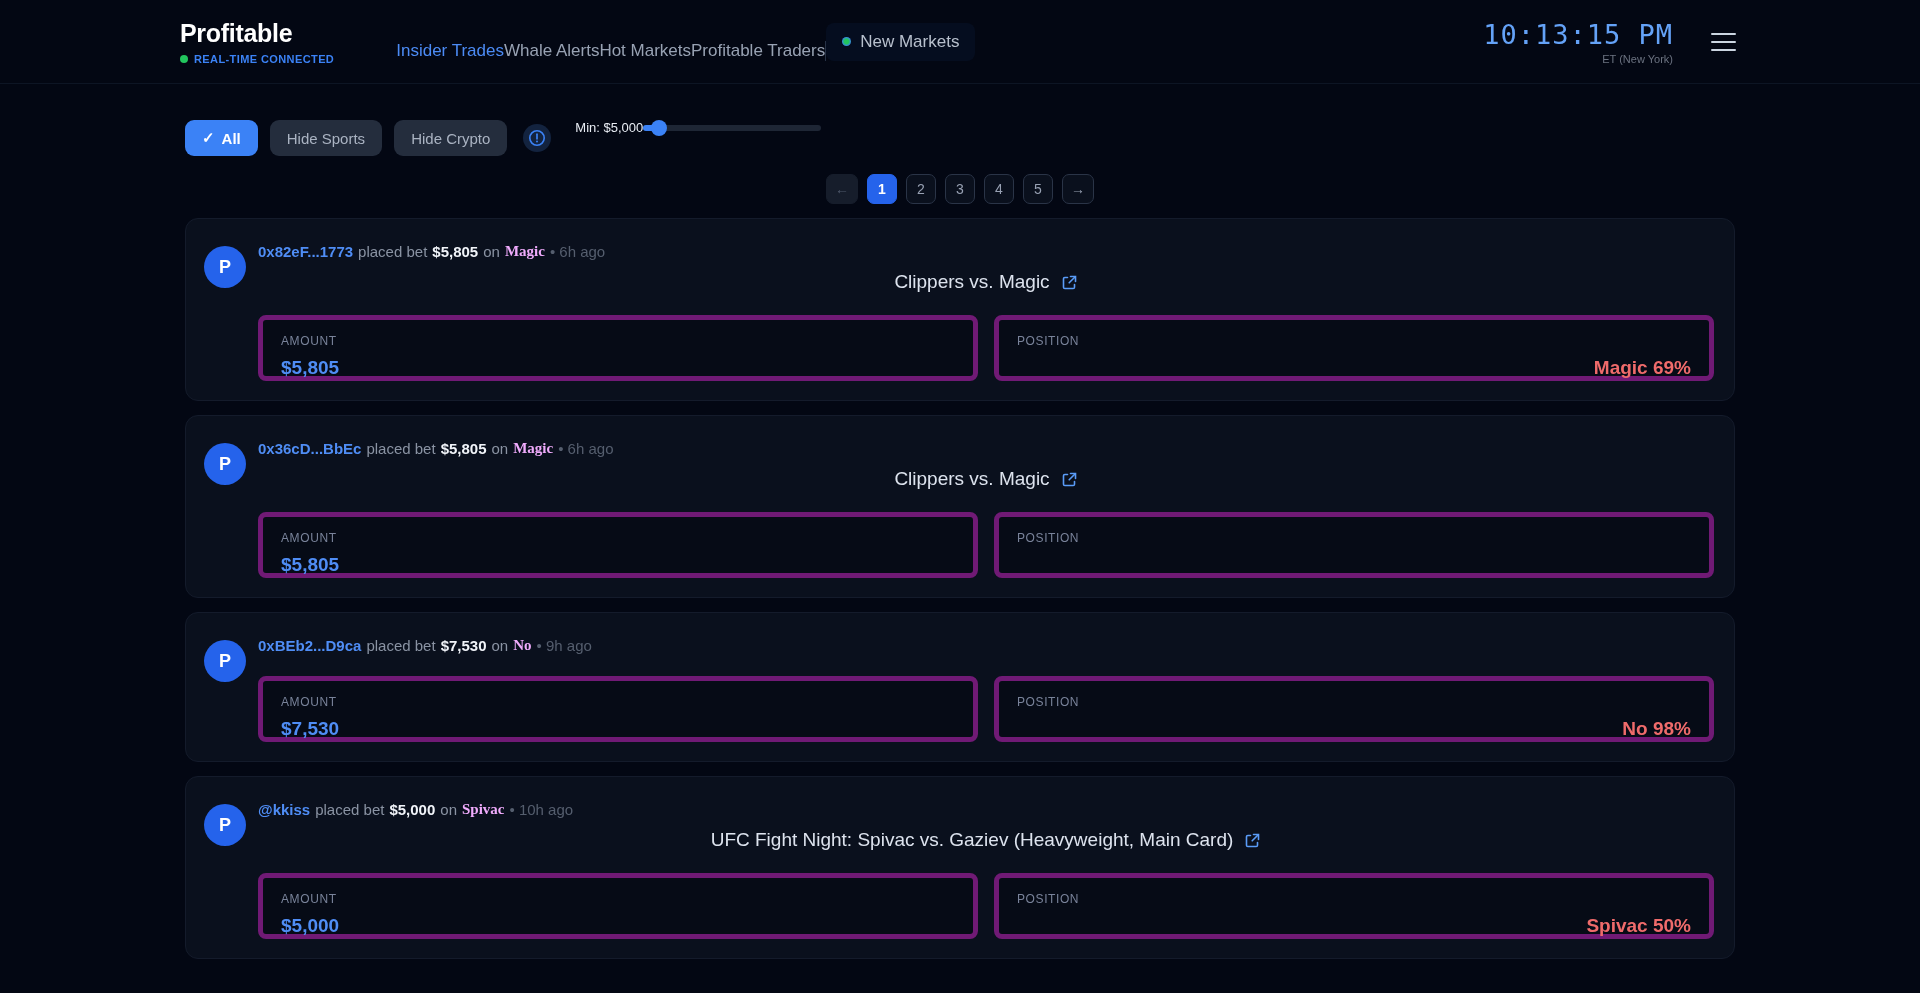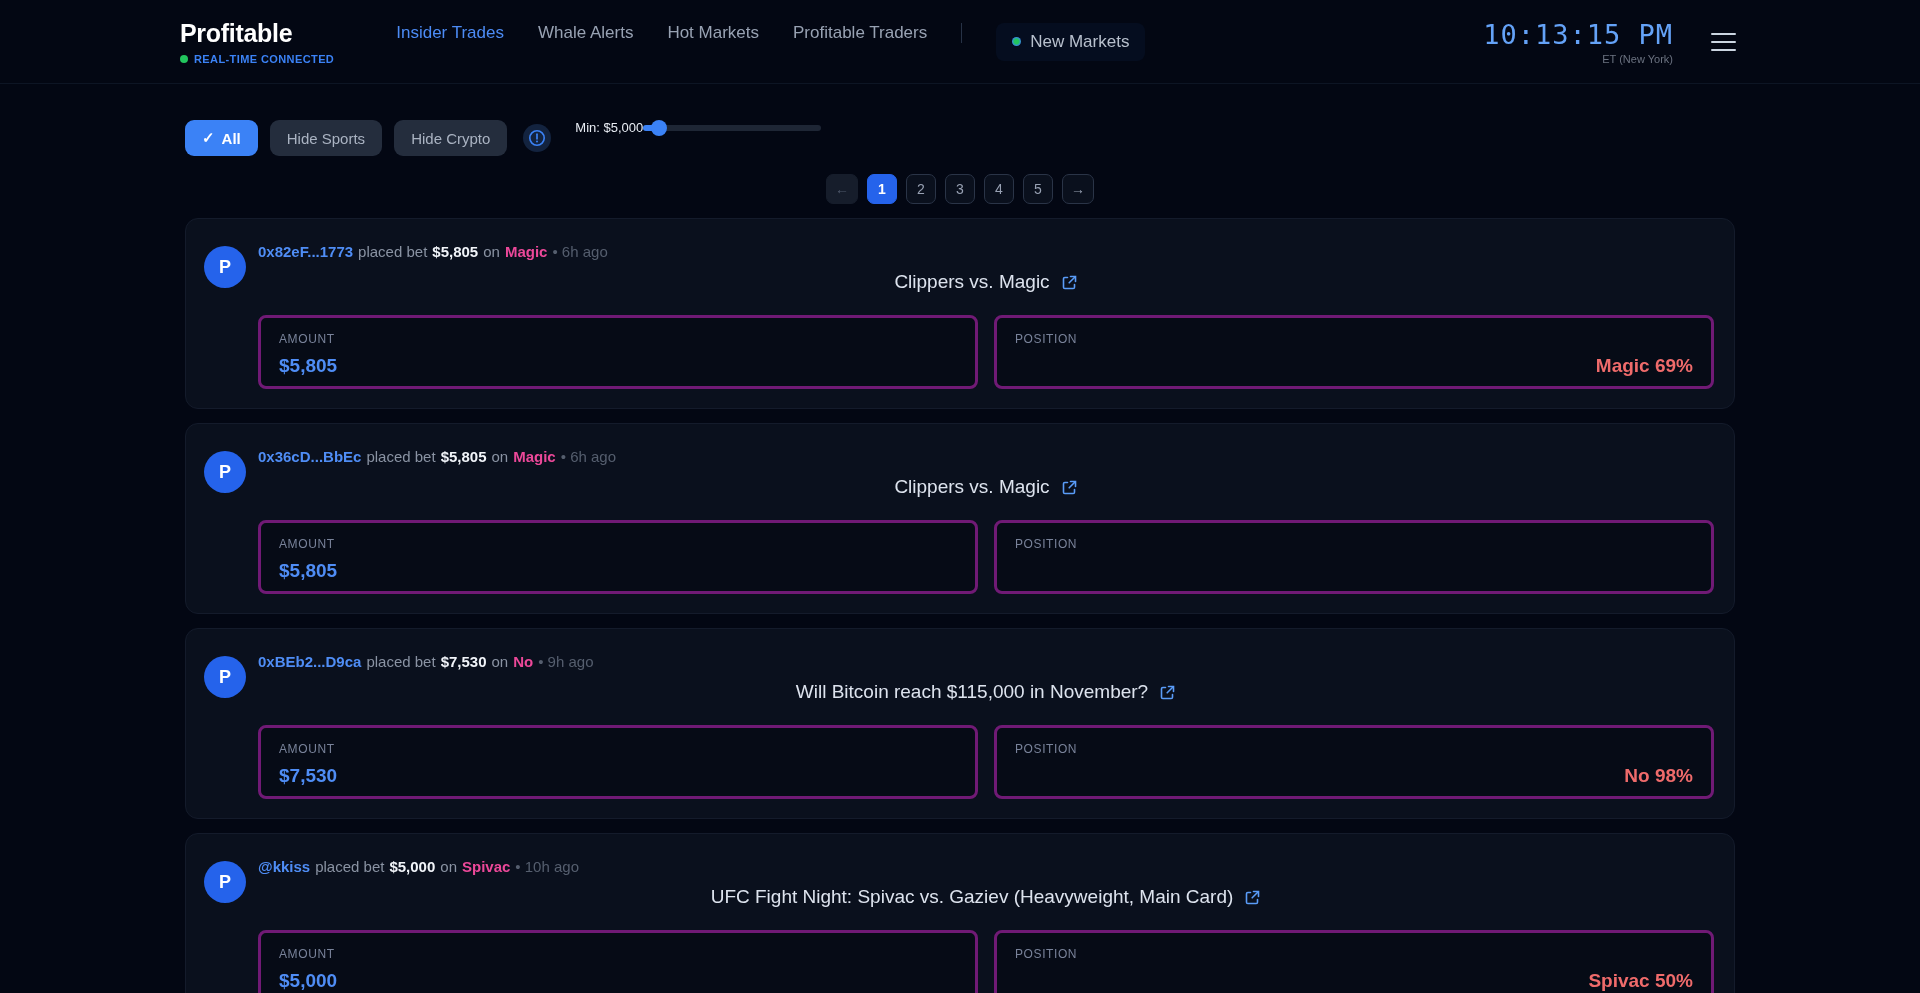--- a/index.html
+++ b/index.html
@@ -22,21 +22,21 @@
     margin: 0 auto;
     display: flex;
     align-items: center;
   }
   .logo-block { display: flex; flex-direction: column; gap: 5px; cursor: pointer; }
   .logo { font-size: 25px; font-weight: 800; color: #ffffff; letter-spacing: -0.3px; }
   .status-line { display: flex; align-items: center; gap: 6px; }
   .status-dot { width: 8px; height: 8px; border-radius: 50%; background: #22c55e; }
   .status-text { font-size: 11px; font-weight: 700; color: #3b82f6; letter-spacing: 0.4px; }
 
-  .nav { display: flex; align-items: flex-start; gap: 34px; margin-left: 62px; font-size: 17px; }
+  .nav { display: flex; align-items: flex-end; margin-left: 62px; font-size: 17px; }
   .nav-item { color: #98a2b3; cursor: pointer; white-space: nowrap; }
   .nav-item.active { color: #4c8bf5; }
   .nav-divider { width: 1px; height: 20px; background: #273246; }
   .new-markets {
     display: flex; align-items: center; gap: 9px;
     padding: 9px 16px; border-radius: 8px;
     background: rgba(59,130,246,0.05);
     color: #b8c0cd; cursor: pointer; font-size: 17px;
   }
   .nm-dot { width: 9px; height: 9px; border-radius: 50%;
@@ -93,29 +93,29 @@
   .avatar {
     position: absolute; left: 18px; top: 27px;
     width: 42px; height: 42px; border-radius: 50%; background: #2563eb;
     color: #ffffff; font-weight: 700; font-size: 18px;
     display: flex; align-items: center; justify-content: center;
   }
   .trade-body { margin-left: 48px; }
   .trade-headline { font-size: 15px; color: #8a93a3; display: flex; align-items: flex-end; gap: 5px; flex-wrap: wrap; }
   .trade-address { color: #4f8df5; font-weight: 700; cursor: pointer; }
   .trade-bet-amount { color: #f1f4f9; font-weight: 700; }
-  .trade-outcome { color: #ec4899; font-weight: 700; }
+  .trade-outcome { color: #f0abfc; font-weight: 700; font-family: Liberation Serif, serif; }
   .trade-time { color: #555e6e; }
   .trade-market { margin-top: 11px; font-size: 19px; color: #dde3ee; display: flex; align-items: center; gap: 11px; justify-content: center; }
   .ext-link { cursor: pointer; display: inline-flex; }
 
   .stat-row { display: flex; gap: 16px; margin-top: 22px; }
   .stat-box {
-    flex: 1; background: #060b16; border: 3px solid #701a75; border-radius: 8px;
-    padding: 14px 18px; height: 74px;
+    flex: 1; background: #060b16; border: 5px solid #701a75; border-radius: 8px;
+    padding: 14px 18px; height: 66px;
   }
   .stat-label { font-size: 12px; color: #79839a; letter-spacing: 0.6px; }
   .stat-value { margin-top: 9px; font-size: 19px; font-weight: 700; }
   .stat-value.blue { color: #4f8df5; }
   .stat-value.red { color: #ef6b6b; text-align: right; }
 </style>
 </head>
 <body>
 
 <div class="header">
@@ -259,30 +259,20 @@
     <div class="avatar">P</div>
     <div class="trade-body">
       <div class="trade-headline">
         <span class="trade-address">0xBEb2...D9ca</span>
         <span>placed bet</span>
         <span class="trade-bet-amount">$7,530</span>
         <span>on</span>
         <span class="trade-outcome">No</span>
         <span class="trade-time">• 9h ago</span>
       </div>
-      <div class="trade-market">
-        <span>Will Bitcoin reach $115,000 in November?</span>
-        <span class="ext-link">
-          <svg width="17" height="17" viewBox="0 0 17 17" fill="none">
-            <path d="M6.5 3.5 H3.8 C2.9 3.5 2.5 3.9 2.5 4.8 V13.2 C2.5 14.1 2.9 14.5 3.8 14.5 H12.2 C13.1 14.5 13.5 14.1 13.5 13.2 V10.5" stroke="#5a9cf8" stroke-width="1.6" stroke-linecap="round"></path>
-            <path d="M9.5 2.5 H14.5 V7.5" stroke="#5a9cf8" stroke-width="1.6" stroke-linecap="round"></path>
-            <path d="M14.2 2.8 L8.2 8.8" stroke="#5a9cf8" stroke-width="1.6" stroke-linecap="round"></path>
-          </svg>
-        </span>
-      </div>
       <div class="stat-row">
         <div class="stat-box">
           <div class="stat-label">AMOUNT</div>
           <div class="stat-value blue">$7,530</div>
         </div>
         <div class="stat-box">
           <div class="stat-label">POSITION</div>
           <div class="stat-value red">No 98%</div>
         </div>
       </div>

